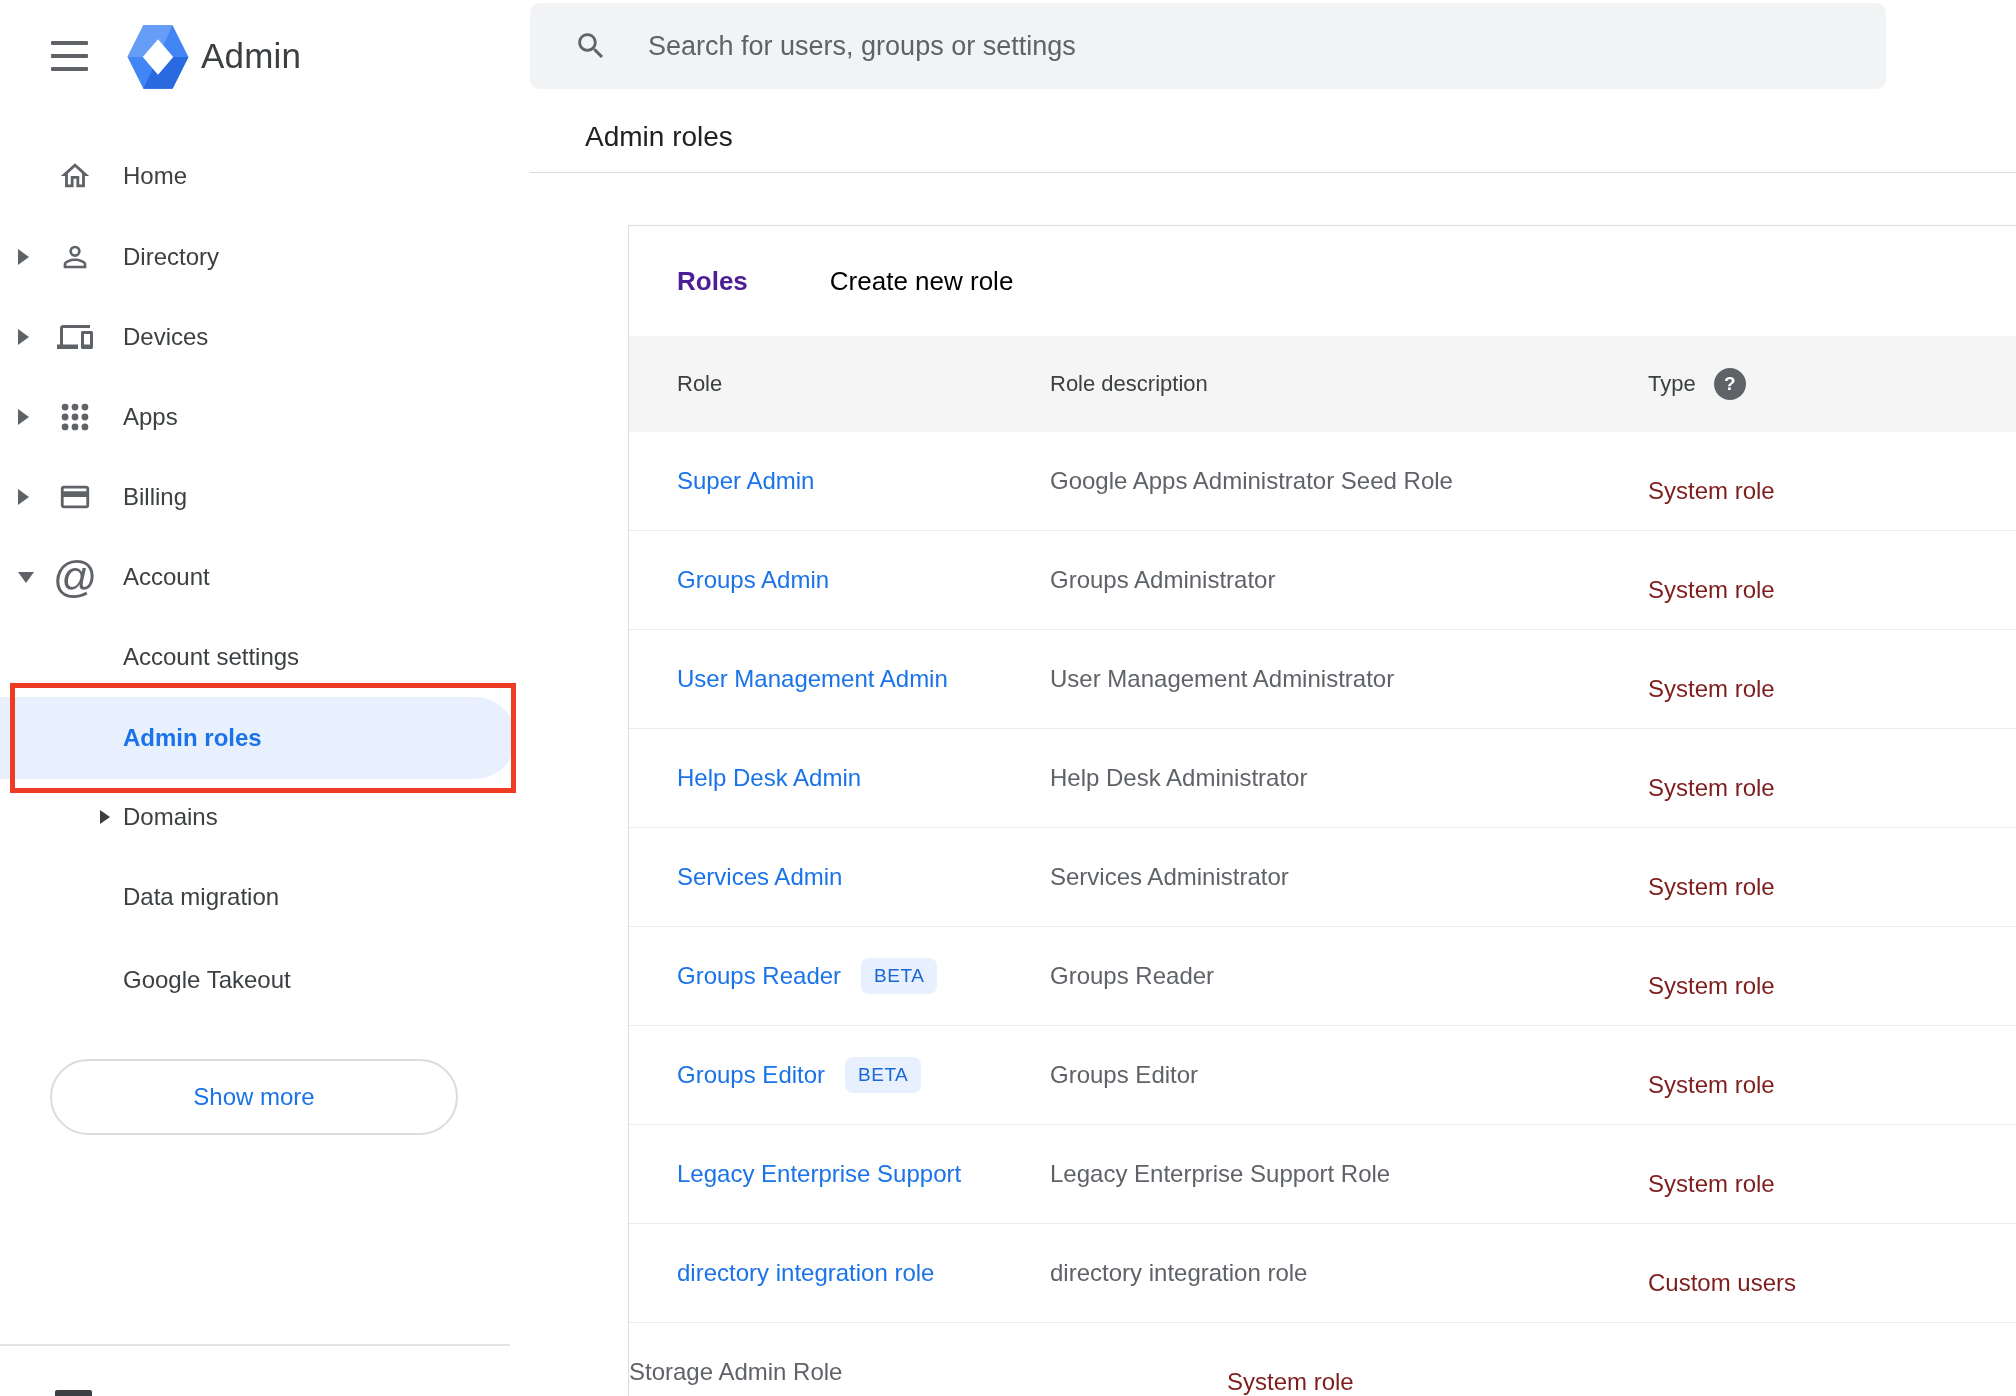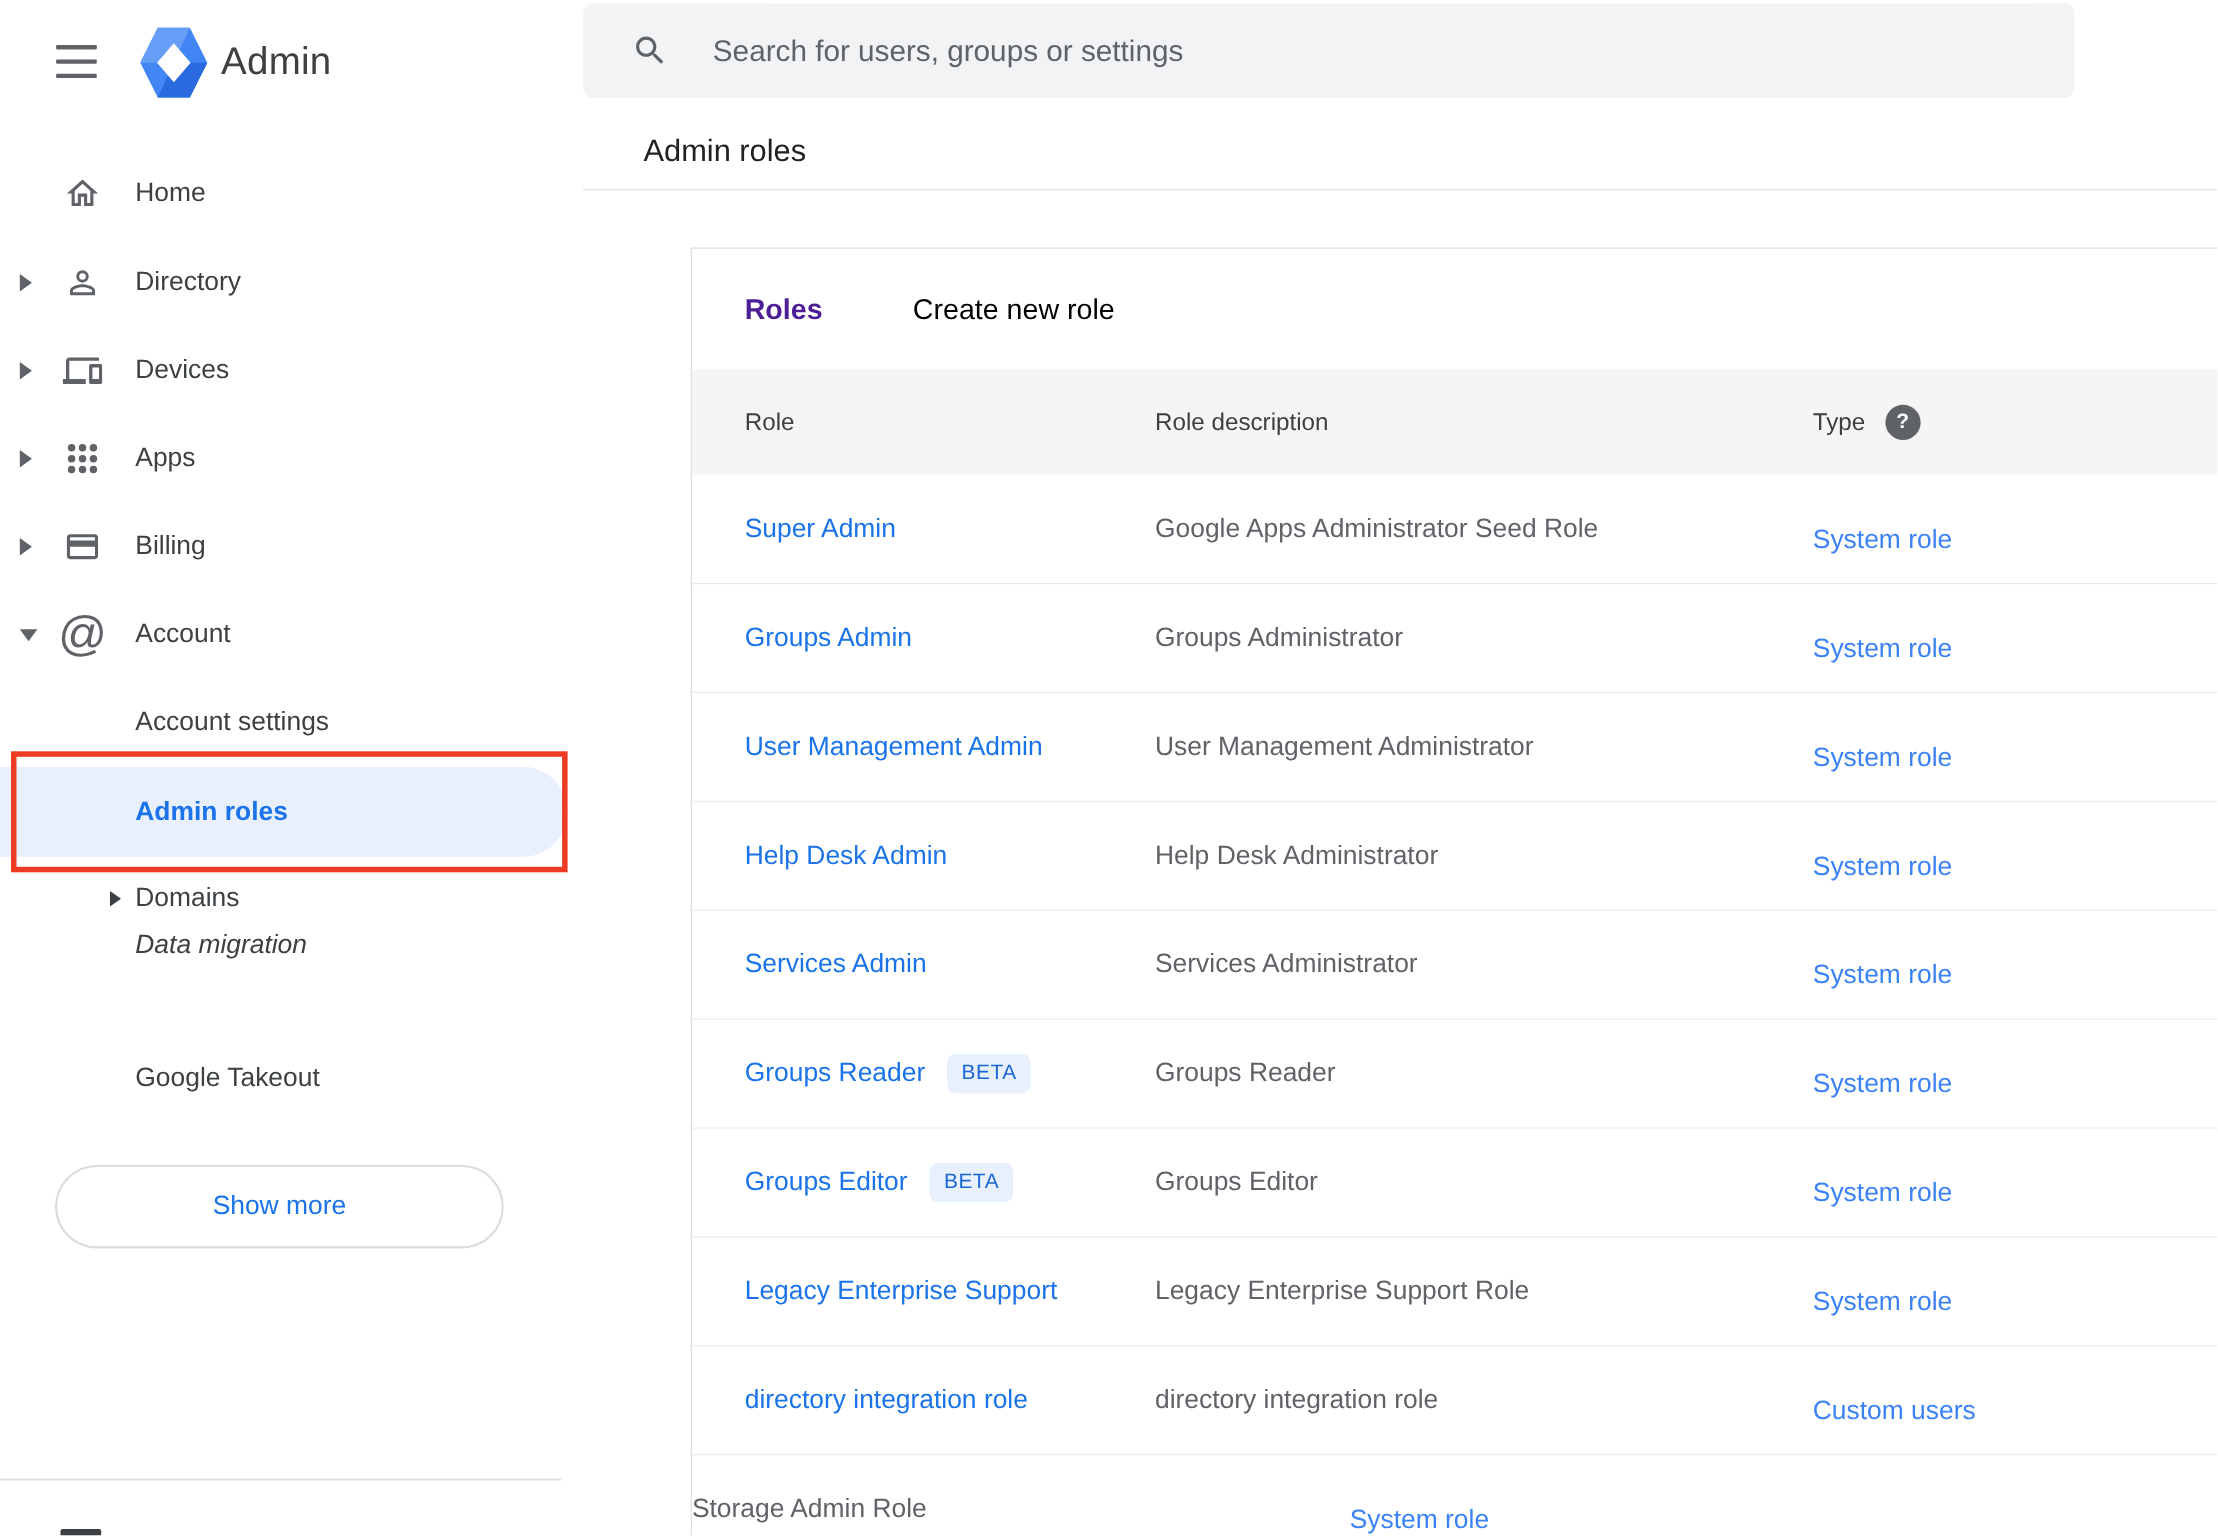--- a/index.html
+++ b/index.html
@@ -48,21 +48,21 @@
   .thead{height:96px;background:#f5f5f5;display:flex;align-items:center;font-size:22px;color:#3c4043;}
   .col-role{padding-left:48px;width:373px;box-sizing:content-box;flex:none;}
   .col-desc{width:598px;flex:none;}
   .col-type{flex:1;display:flex;align-items:center;}
   .help-icon{margin-left:18px;width:32px;height:32px;border-radius:50%;background:#5f6368;color:#fff;font-size:19px;font-weight:bold;display:flex;align-items:center;justify-content:center;cursor:pointer;}
   .trow{height:98px;border-bottom:1px solid #e8eaed;display:flex;align-items:center;font-size:24px;}
   .trow .role-cell{padding-left:48px;width:373px;flex:none;display:flex;align-items:center;}
   .role-link{color:#1a73e8;cursor:pointer;text-decoration:none;white-space:nowrap;}
   .beta-badge{margin-left:20px;background:#e8f0fe;color:#1967d2;font-size:19px;font-weight:normal;padding:7px 13px;border-radius:8px;letter-spacing:0.5px;}
   .desc-cell{width:598px;flex:none;color:#5f6368;}
-  .type-cell{flex:1;color:#3b82f6;margin-top:20px;}
+  .type-cell{flex:1;color:#7f1d1d;margin-top:20px;}
 </style>
 </head>
 <body>
 
 <div class="sidebar">
 
   <div class="hamburger">
       <span></span>
       <span></span>
       <span></span>
@@ -145,21 +145,21 @@
 
   <div class="selected-pill">
     <span class="sub-label">Admin roles</span>
   </div>
 
   <div class="sub-item" style="top:777px;">
     <span class="sub-arrow"></span>
     <span class="sub-label">Domains</span>
   </div>
 
-  <div class="sub-item" style="top:819px;font-style:italic;">
+  <div class="sub-item" style="top:857px;">
     <span class="sub-label">Data migration</span>
   </div>
 
   <div class="sub-item" style="top:940px;">
     <span class="sub-label">Google Takeout</span>
   </div>
 
   <div class="annotation-box"></div>
 
   <div class="show-more">

